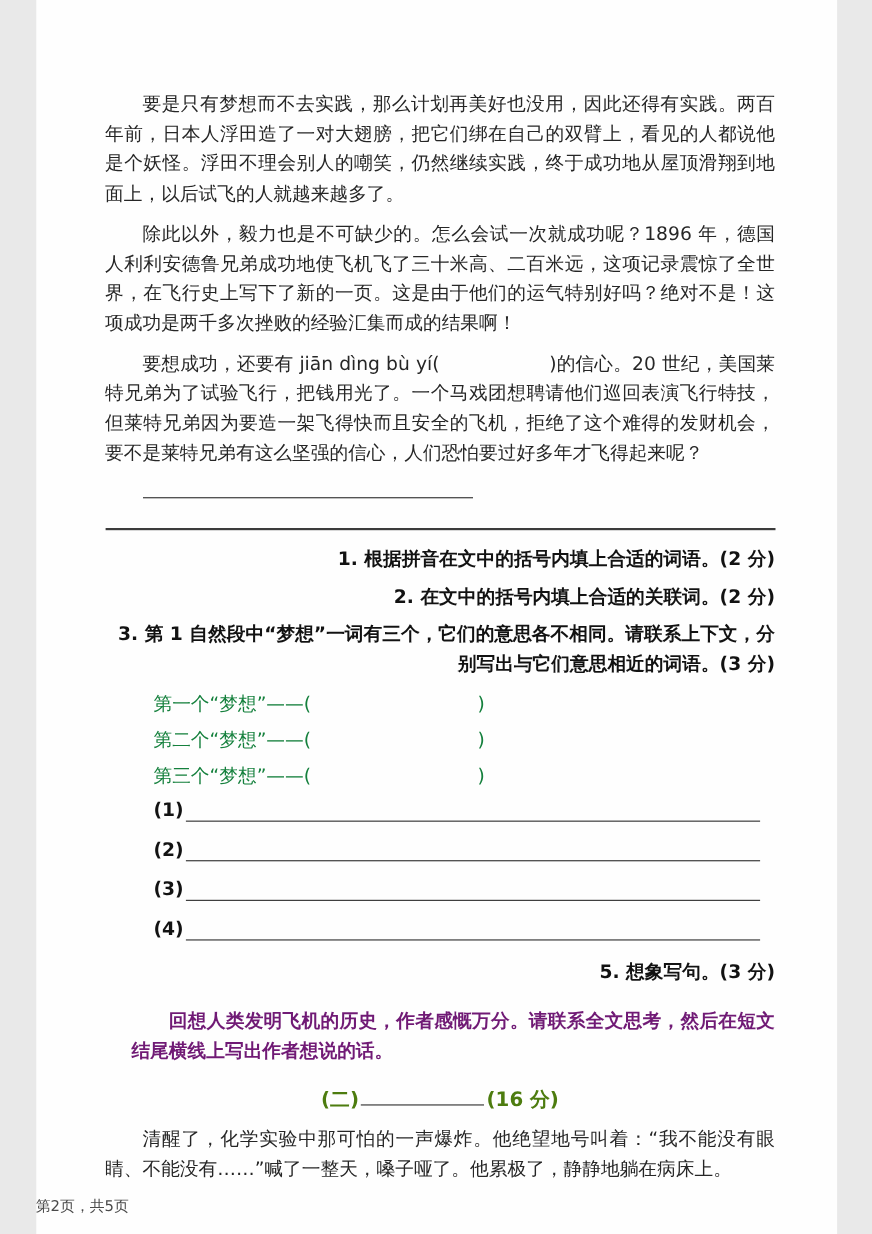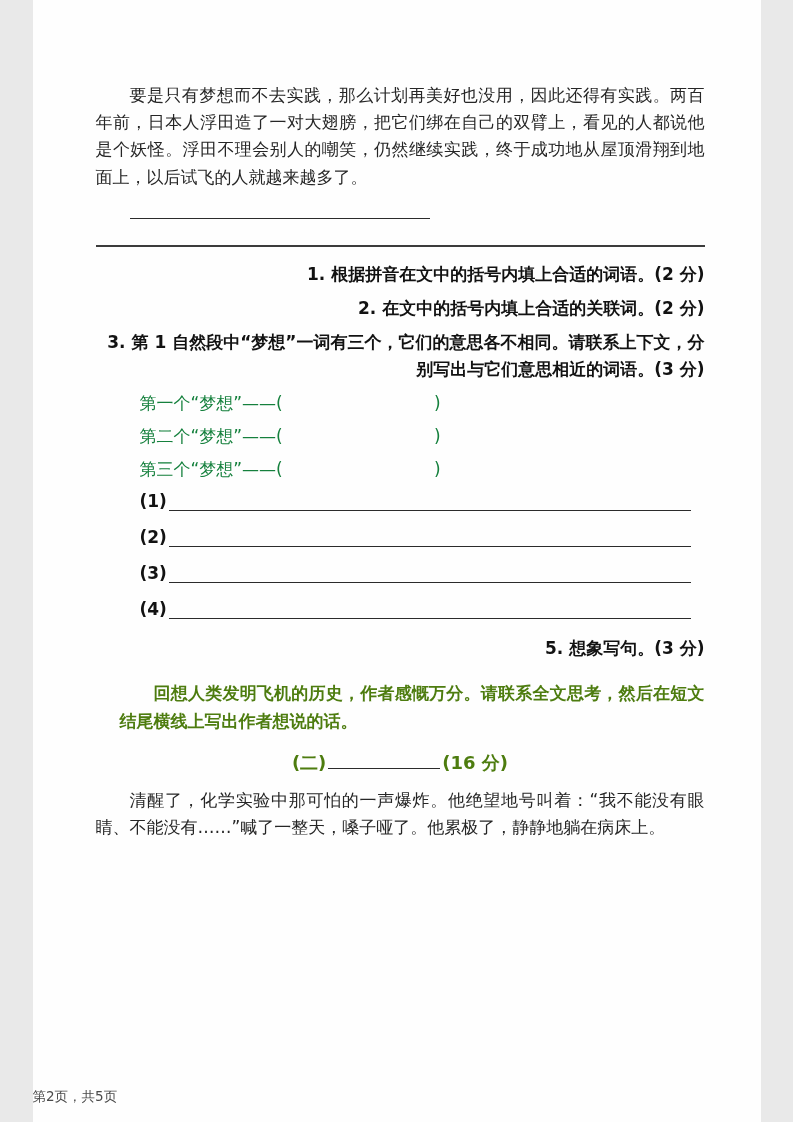--- a/index.html
+++ b/index.html
@@ -80,21 +80,21 @@
     flex: 1;
     height: 1.15em;
     border-bottom: 1.6px solid #2b2b2b;
     margin-left: 2px;
   }
 
   .qnote {
     font-weight: bold;
     font-size: 17px;
     line-height: 1.62;
-    color: #4d7c0f;
+    color: #701a75;
     margin: 18px 0 8px 24px;
     text-indent: 2em;
     white-space: pre-wrap;
     text-align: justify;
   }
 
   .section2-heading {
     text-align: center;
     font-weight: bold;
     font-size: 18px;
@@ -121,20 +121,22 @@
   }
 </style>
 </head>
 <body>
 
 <div class="page">
   <div class="content">
 
     <section>
       <p class="para"><span>要是只有梦想而不去实践，那么计划再美好也没用，因此还得有实践。两百年前，日本人浮田造了一对大翅膀，把它们绑在自己的双臂上，看见的人都说他是个妖怪。浮田不理会别人的嘲笑，仍然继续实践，终于成功地从屋顶滑翔到地面上，以后试飞的人就越来越多了。</span></p>
+      <p class="para"><span>除此以外，毅力也是不可缺少的。怎么会试一次就成功呢？1896 年，德国人利利安德鲁兄弟成功地使飞机飞了三十米高、二百米远，这项记录震惊了全世界，在飞行史上写下了新的一页。这是由于他们的运气特别好吗？绝对不是！这项成功是两千多次挫败的经验汇集而成的结果啊！</span></p>
+      <p class="para"><span>要想成功，还要有 jiān dìng bù yí(                  )的信心。20 世纪，美国莱特兄弟为了试验飞行，把钱用光了。一个马戏团想聘请他们巡回表演飞行特技，但莱特兄弟因为要造一架飞得快而且安全的飞机，拒绝了这个难得的发财机会，要不是莱特兄弟有这么坚强的信心，人们恐怕要过好多年才飞得起来呢？</span></p>
       <p class="para last-line"><span class="blank-inline"></span></p>
     </section>
 
     <hr class="divider">
 
     <section>
 
       <div class="q"><span class="qnum">1.</span> <span>根据拼音在文中的括号内填上合适的词语。(2 分)</span></div>
 
       <div class="q"><span class="qnum">2.</span> <span>在文中的括号内填上合适的关联词。(2 分)</span></div>

